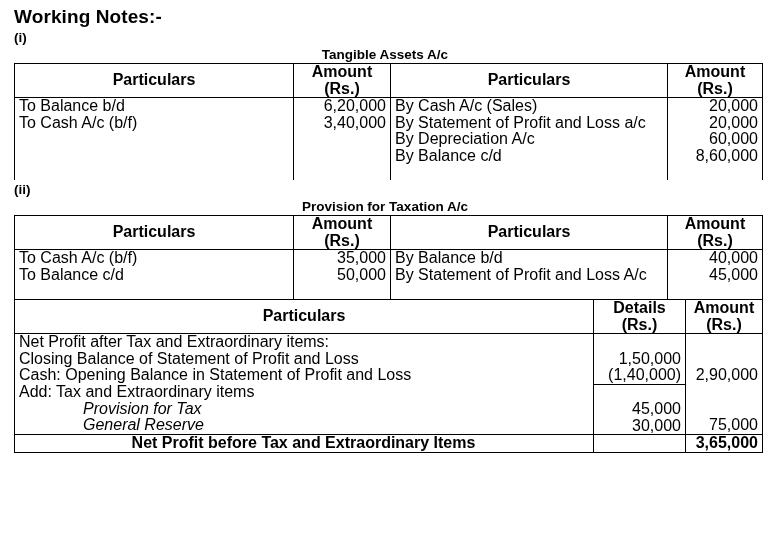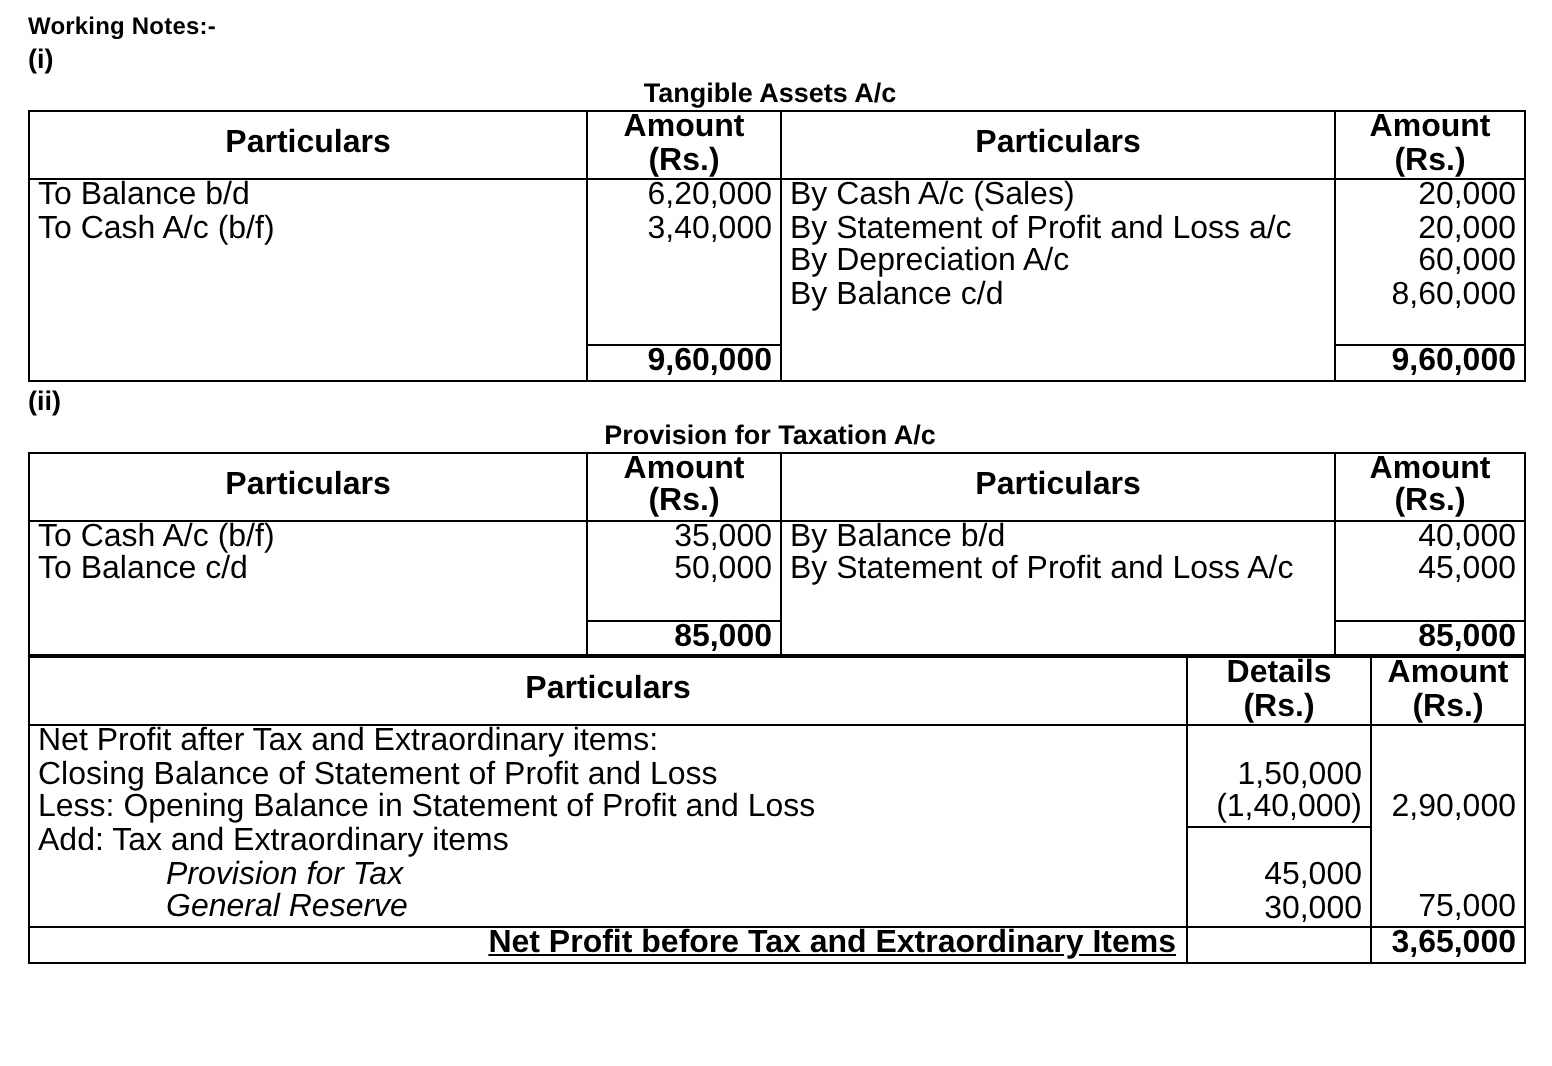--- a/index.html
+++ b/index.html
@@ -17,21 +17,21 @@
   }
   .page {
     position: relative;
     width: 776px;
     height: 533px;
     padding: 0;
     box-sizing: border-box;
   }
   .heading {
     font-weight: bold;
-    font-size: 12px;
+    font-size: 19px;
     margin: 6px 0 0 14px;
     letter-spacing: 0.1px;
   }
   .note-label {
     font-weight: bold;
     font-size: 13.5px;
     margin: 2px 0 0 14px;
   }
   .ledger-title {
     font-weight: bold;
@@ -91,24 +91,23 @@
   .sec3-title {
     font-weight: bold;
     font-size: 13.5px;
     margin: 2px 0 1px 14px;
   }
   .indent {
     padding-left: 32px !important;
     font-style: italic;
   }
   .right-label {
-    text-align: right;
+    text-align: center;
     font-weight: bold !important;
     padding-right: 5px !important;
-    text-decoration: underline;
   }
 </style>
 </head>
 <body>
 
 <div class="page">
 
   <div class="heading">Working Notes:-</div>
 
   <div class="note-label">(i)</div>
@@ -153,26 +152,20 @@
           <div style="height:16px;">&nbsp;</div>
         </td>
         <td class="num noborder-bottom">
           <div>20,000</div>
           <div>20,000</div>
           <div>60,000</div>
           <div>8,60,000</div>
           <div style="height:16px;">&nbsp;</div>
         </td>
       </tr>
-      <tr>
-        <td class="noborder-top">&nbsp;</td>
-        <td class="num bold">9,60,000</td>
-        <td class="noborder-top">&nbsp;</td>
-        <td class="num bold">9,60,000</td>
-      </tr>
     </tbody>
   </table>
 
   <div class="note-label">(ii)</div>
   <div class="ledger-title t2">Provision for Taxation A/c</div>
 
   <table class="acct">
     <colgroup>
       <col class="c-part-l">
         <col class="c-amt-l">
@@ -207,26 +200,20 @@
           <div>By Balance b/d</div>
           <div>By Statement of Profit and Loss A/c</div>
           <div style="height:16px;">&nbsp;</div>
         </td>
         <td class="num noborder-bottom">
           <div>40,000</div>
           <div>45,000</div>
           <div style="height:16px;">&nbsp;</div>
         </td>
       </tr>
-      <tr>
-        <td class="noborder-top">&nbsp;</td>
-        <td class="num bold">85,000</td>
-        <td class="noborder-top">&nbsp;</td>
-        <td class="num bold">85,000</td>
-      </tr>
     </tbody>
   </table>
 
 
   <table class="acct">
     <colgroup>
       <col class="c3-part">
         <col class="c3-det">
         <col class="c3-amt">
     </colgroup>
@@ -240,21 +227,21 @@
         <td class="hdr-amt" style="height:33px;">
           <div>Amount</div>
           <div>(Rs.)</div>
         </td>
       </tr>
 
       <tr>
         <td class="noborder-bottom">
           <div>Net Profit after Tax and Extraordinary items:</div>
           <div>Closing Balance of Statement of Profit and Loss</div>
-          <div>Less: Opening Balance in Statement of Profit and Loss</div>
+          <div>Cash: Opening Balance in Statement of Profit and Loss</div>
         </td>
         <td class="num">
           <div>&nbsp;</div>
           <div>1,50,000</div>
           <div>(1,40,000)</div>
         </td>
         <td class="num noborder-bottom" rowspan="2">
           <div style="height:33px;">&nbsp;</div>
           <div>2,90,000</div>
           <div style="height:33px;">&nbsp;</div>

